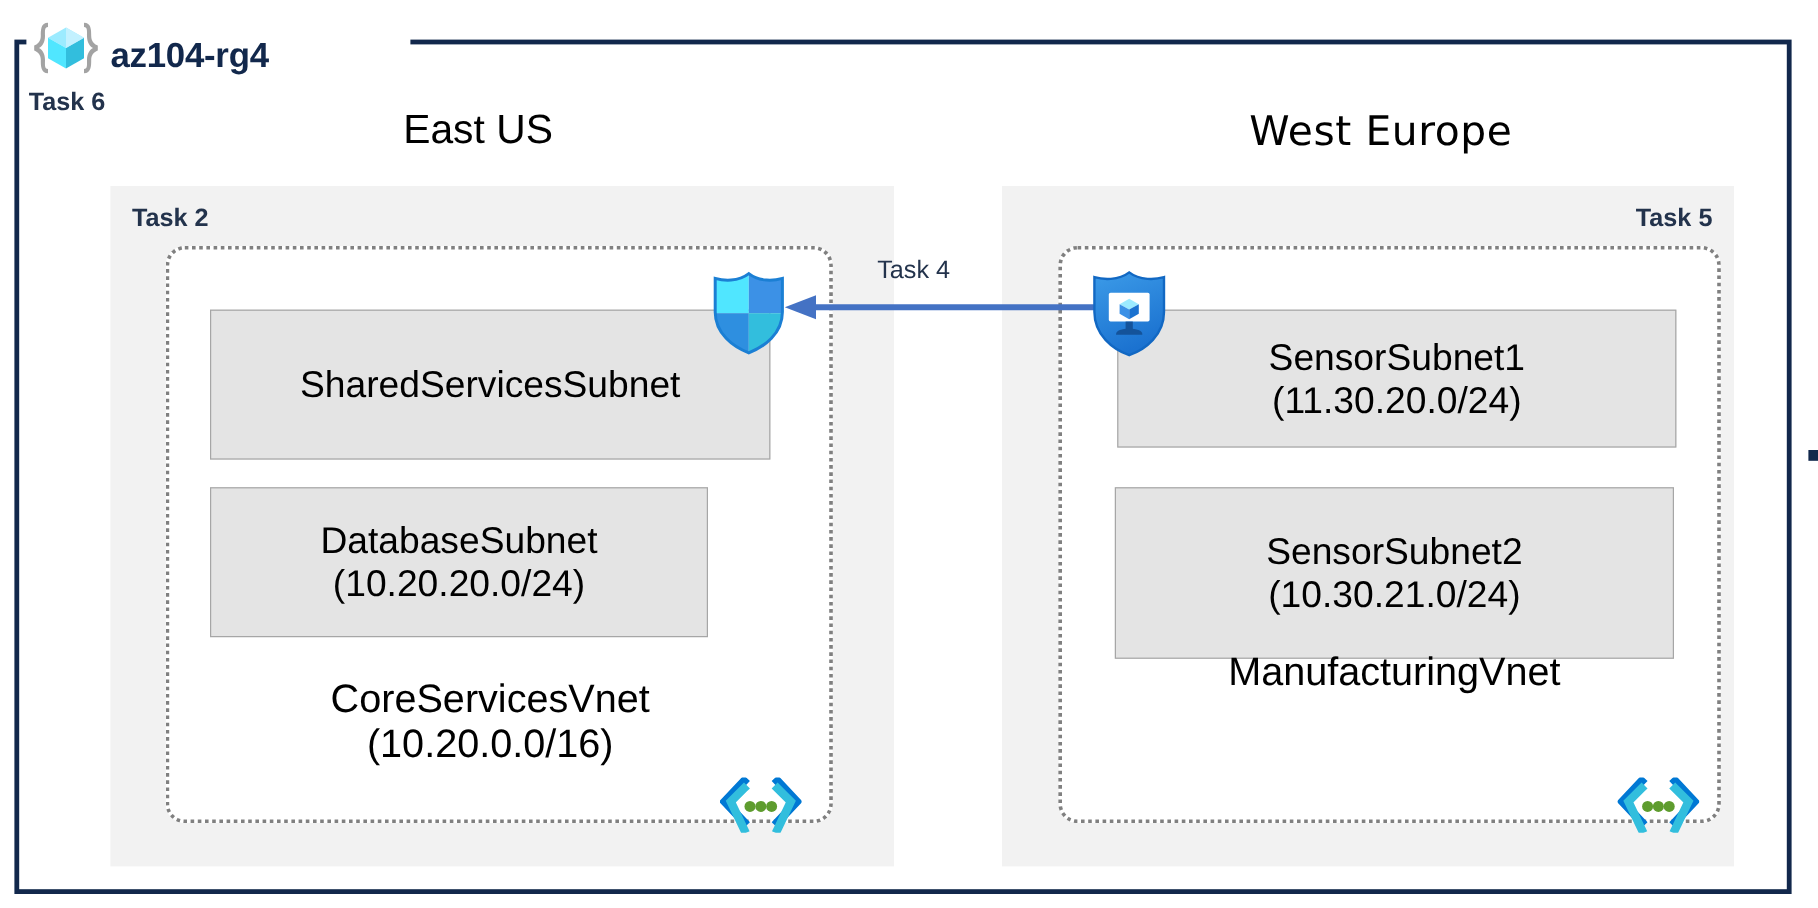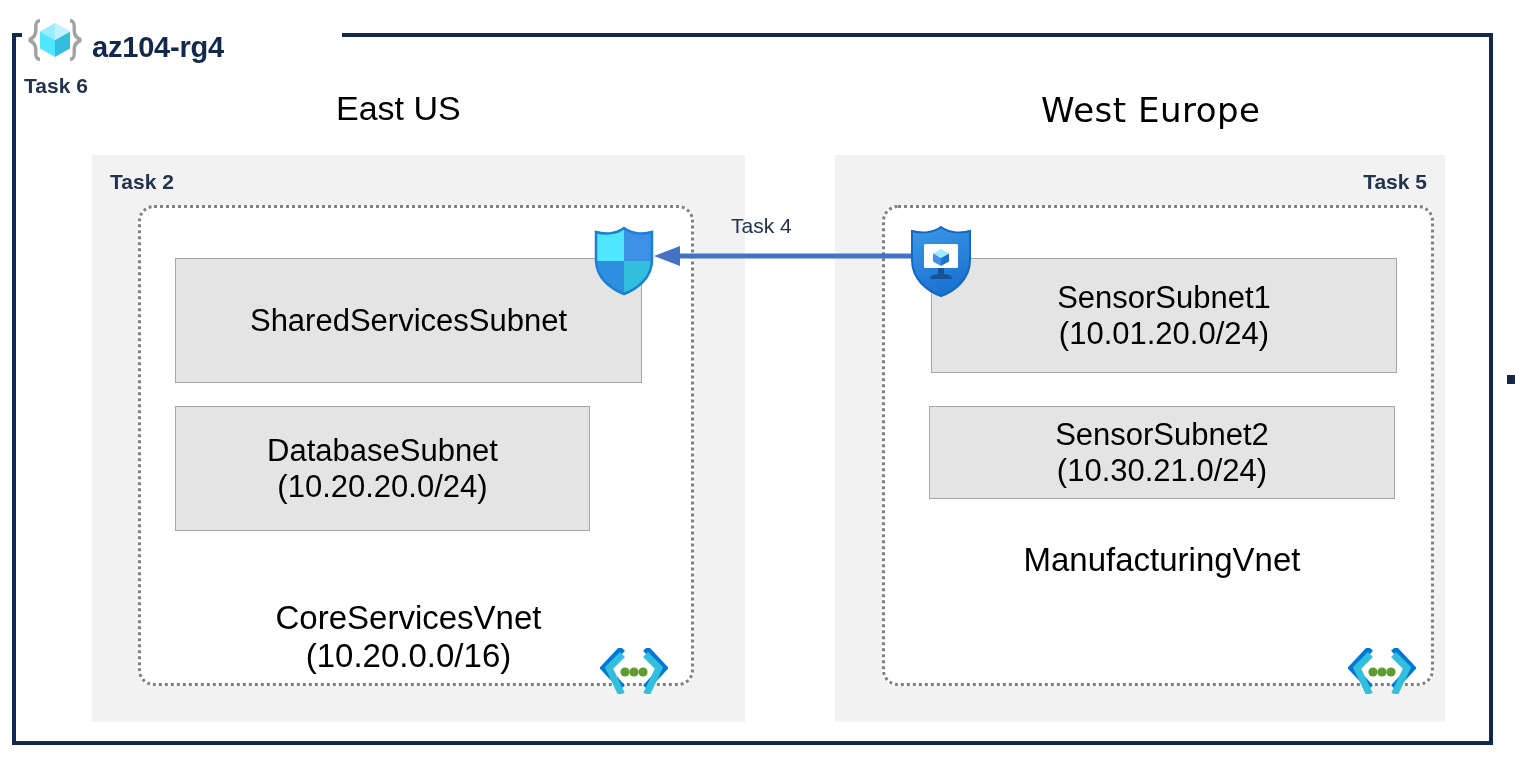--- a/index.html
+++ b/index.html
@@ -131,36 +131,36 @@
   }
   .subnet-name, .subnet-cidr {
     font-size: 31px;
     color: #000000;
     white-space: nowrap;
   }
 
   #subnet-shared   { left: 175px; top: 258px;  width: 467px; height: 125px; }
   #subnet-database { left: 175px; top: 406px;  width: 415px; height: 125px; }
   #subnet-sensor1  { left: 931px; top: 258px;  width: 466px; height: 115px; }
-  #subnet-sensor2  { left: 929px; top: 406px;  width: 466px; height: 93px; }
+  #subnet-sensor2  { left: 929px; top: 406px;  width: 466px; height: 143px; }
 
   
   .vnet-caption {
     position: absolute;
     text-align: center;
     line-height: 1.16;
     white-space: nowrap;
   }
   .vnet-caption .vnet-name,
   .vnet-caption .vnet-cidr {
     font-size: 33px;
     color: #000000;
     display: block;
   }
-  #vnet-caption-core { left: 175px; top: 563px; width: 467px; margin-top: 36px; }
+  #vnet-caption-core { left: 175px; top: 563px; width: 467px; }
   #vnet-caption-manu { left: 929px; top: 541px; width: 466px; }
 
   
   .vnet-glyph { position: absolute; width: 68px; height: 46px; }
   #vnet-glyph-core { left: 600px; top: 648px; }
   #vnet-glyph-manu { left: 1348px; top: 648px; }
 
   
   #nsg-shield-icon {
     position: absolute;
@@ -264,21 +264,21 @@
 <div class="region-title" id="region-title-west">West Europe</div>
 
 <div class="region-panel" id="region-panel-west">
   <div class="task-badge right">Task 5</div>
 </div>
 
 <div class="vnet-box" id="vnet-box-manu"></div>
 
 <div class="subnet-box" id="subnet-sensor1">
   <span class="subnet-name">SensorSubnet1</span>
-  <span class="subnet-cidr">(10.01.20.0/24)</span>
+  <span class="subnet-cidr">(11.30.20.0/24)</span>
 </div>
 
 <div class="subnet-box" id="subnet-sensor2">
   <span class="subnet-name">SensorSubnet2</span>
   <span class="subnet-cidr">(10.30.21.0/24)</span>
 </div>
 
 <div class="vnet-caption" id="vnet-caption-manu">
   <span class="vnet-name">ManufacturingVnet</span>
 </div>

